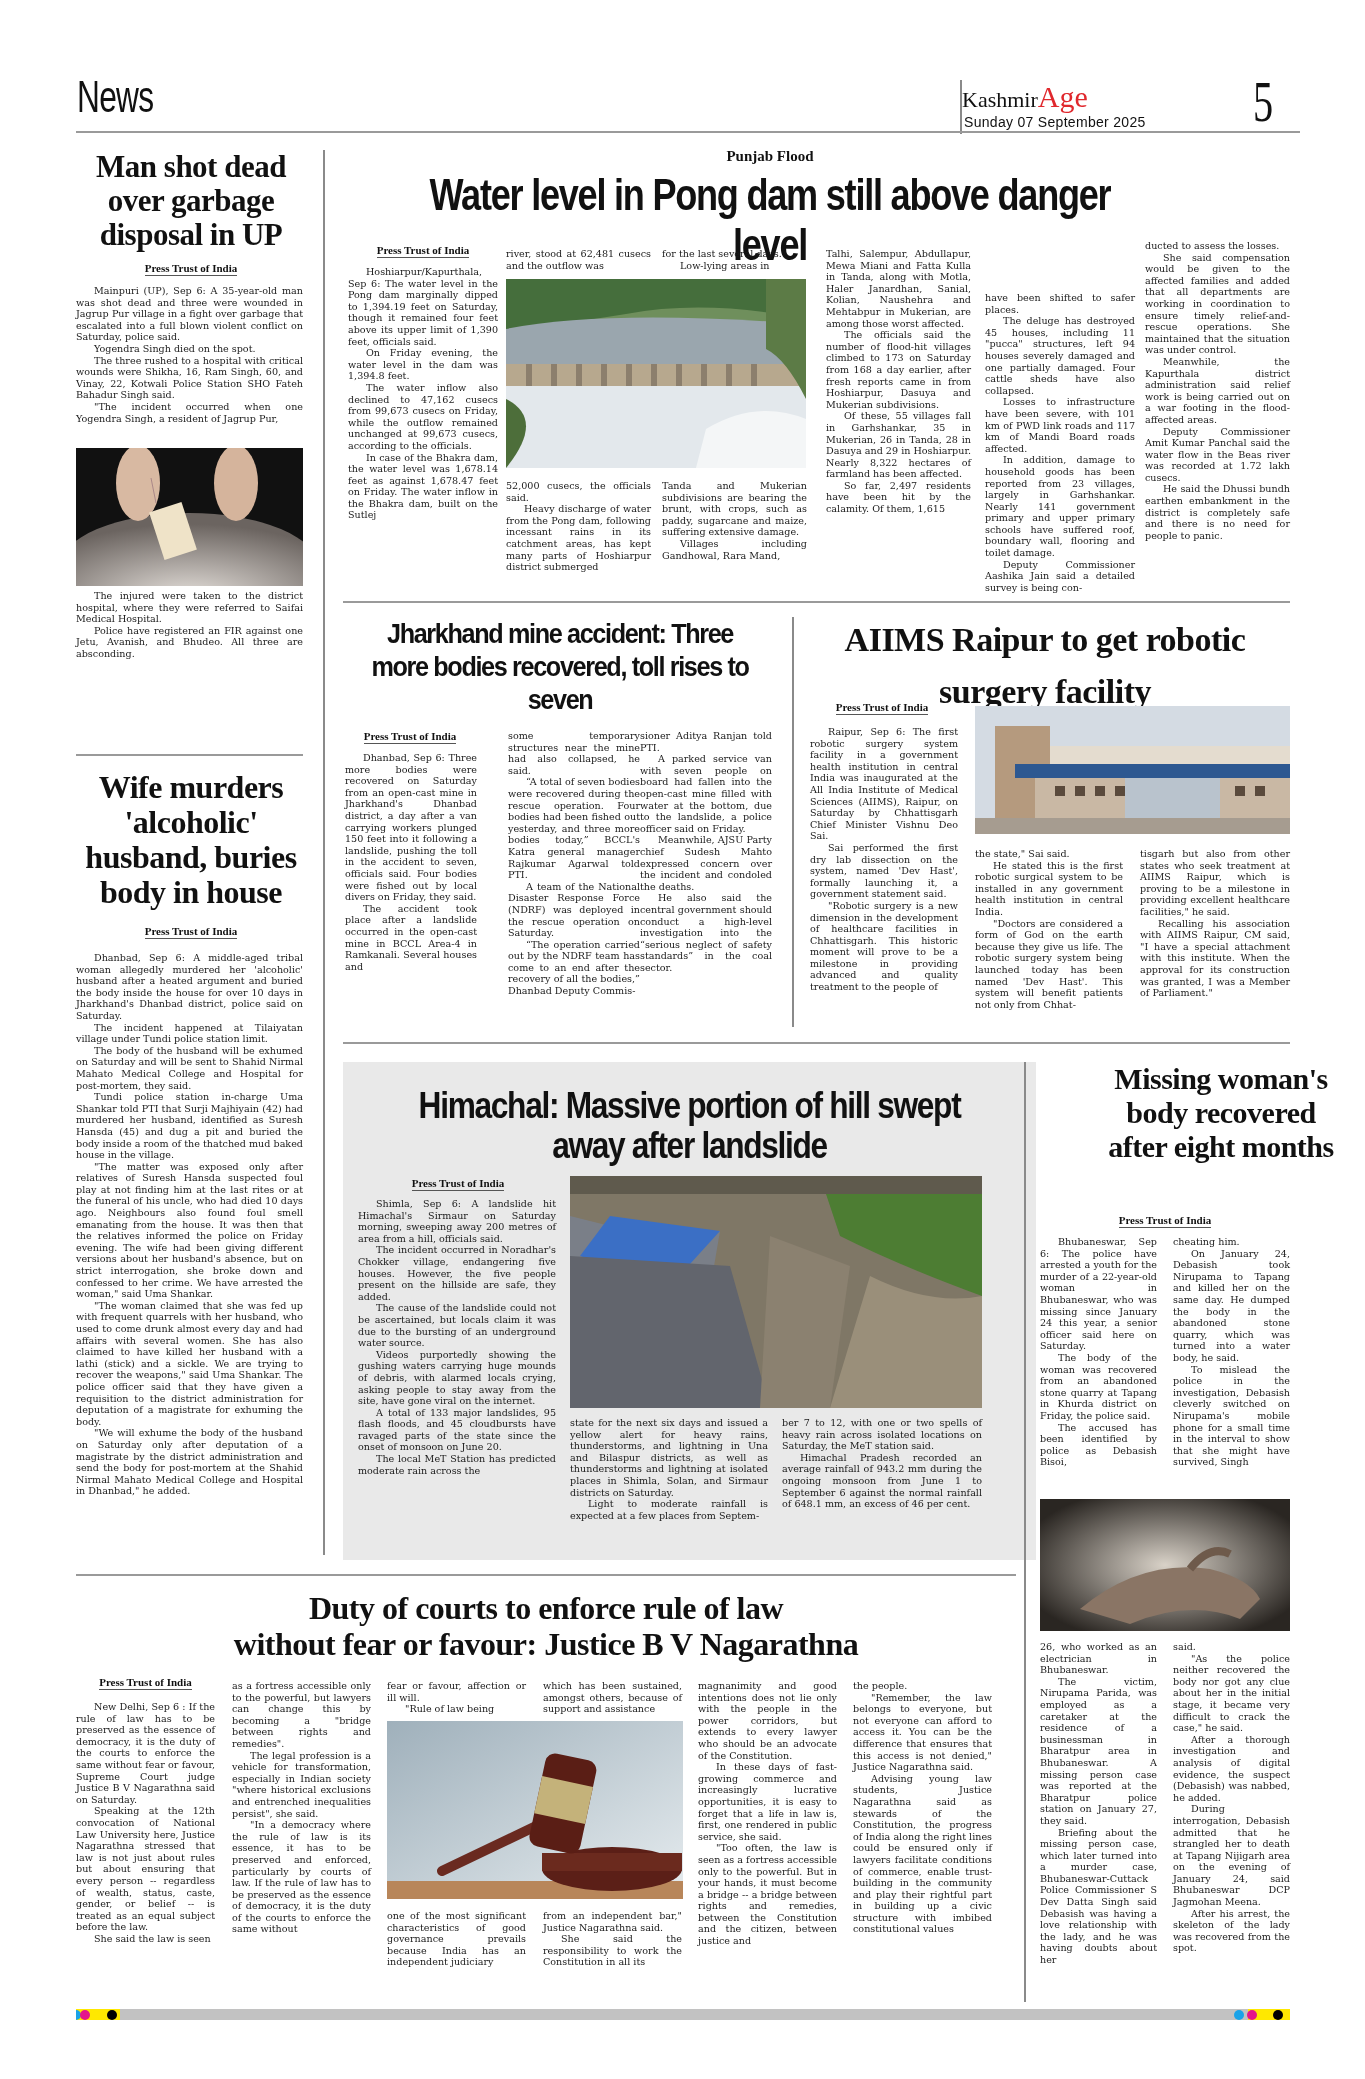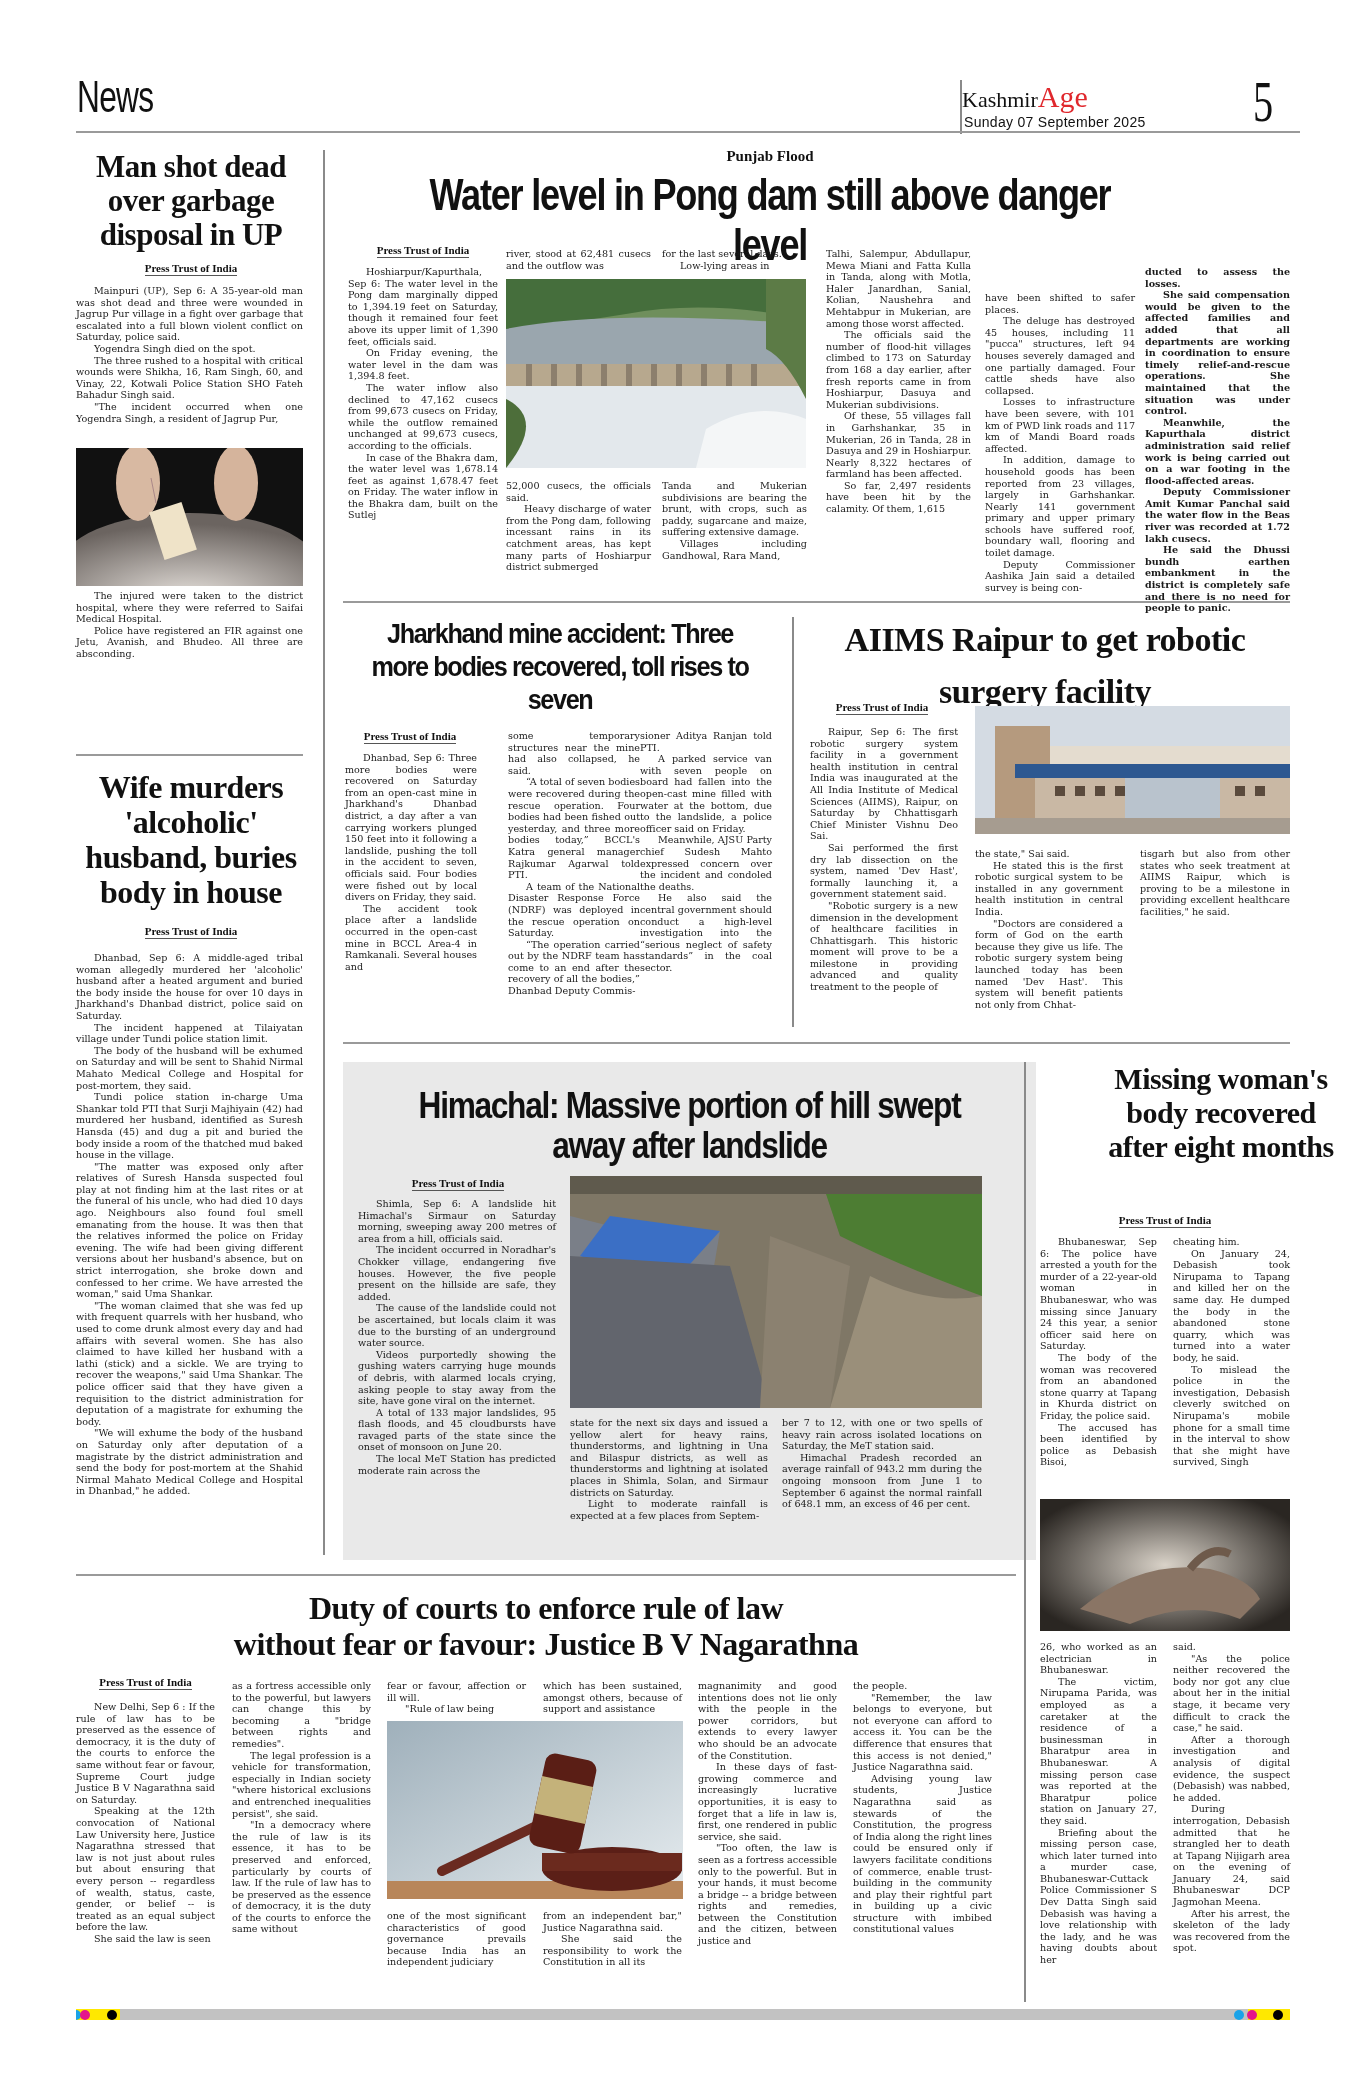--- a/index.html
+++ b/index.html
@@ -130,21 +130,21 @@
     <p style="text-indent: 0px;">Tanda and Mukerian subdivisions are bearing the brunt, with crops, such as paddy, sugarcane and maize, suffering extensive damage.</p>
     <p>Villages including Gandhowal, Rara Mand,</p>
   </div>
 <div class="abs body-text" id="pong-c4" style="left:826px;top:248px;width:145px;">
     <p style="text-indent: 0px;">Talhi, Salempur, Abdullapur, Mewa Miani and Fatta Kulla in Tanda, along with Motla, Haler Janardhan, Sanial, Kolian, Naushehra and Mehtabpur in Mukerian, are among those worst affected.</p>
     <p>The officials said the number of flood-hit villages climbed to 173 on Saturday from 168 a day earlier, after fresh reports came in from Hoshiarpur, Dasuya and Mukerian subdivisions.</p>
     <p>Of these, 55 villages fall in Garhshankar, 35 in Mukerian, 26 in Tanda, 28 in Dasuya and 29 in Hoshiarpur. Nearly 8,322 hectares of farmland has been affected.</p>
     <p>So far, 2,497 residents have been hit by the calamity. Of them, 1,615</p>
   </div>
 
-<div class="abs body-text" id="pong-c6" style="left:1145px;top:266px;width:145px;font-weight:bold;">
+<div class="abs body-text" id="pong-c6" style="left:1145px;top:240px;width:145px;">
     <p style="text-indent: 0px;">ducted to assess the losses.</p>
     <p>She said compensation would be given to the affected families and added that all departments are working in coordination to ensure timely relief-and-rescue operations. She maintained that the situation was under control.</p>
     <p>Meanwhile, the Kapurthala district administration said relief work is being carried out on a war footing in the flood-affected areas.</p>
     <p>Deputy Commissioner Amit Kumar Panchal said the water flow in the Beas river was recorded at 1.72 lakh cusecs.</p>
     <p>He said the Dhussi bundh earthen embankment in the district is completely safe and there is no need for people to panic.</p>
   </div>
 <div class="abs body-text" id="pong-c5b" style="left:985px;top:248px;width:150px;margin-top:44px;">
     <p style="text-indent: 0px;">have been shifted to safer places.</p>
     <p>The deluge has destroyed 45 houses, including 11 "pucca" structures, left 94 houses severely damaged and one partially damaged. Four cattle sheds have also collapsed.</p>
     <p>Losses to infrastructure have been severe, with 101 km of PWD link roads and 117 km of Mandi Board roads affected.</p>
@@ -200,20 +200,21 @@
     <rect x="0" y="112" width="315" height="16" fill="#a69c90"></rect>
   </svg>
 </div>
 <div class="abs body-text" id="ai-c2" style="left:975px;top:848px;width:148px;">
     <p style="text-indent: 0px;">the state," Sai said.</p>
     <p>He stated this is the first robotic surgical system to be installed in any government health institution in central India.</p>
     <p>"Doctors are considered a form of God on the earth because they give us life. The robotic surgery system being launched today has been named 'Dev Hast'. This system will benefit patients not only from Chhat-</p>
   </div>
 <div class="abs body-text" id="ai-c3" style="left:1140px;top:848px;width:150px;">
     <p style="text-indent: 0px;">tisgarh but also from other states who seek treatment at AIIMS Raipur, which is proving to be a milestone in providing excellent healthcare facilities," he said.</p>
+    <p>Recalling his association with AIIMS Raipur, CM said, "I have a special attachment with this institute. When the approval for its construction was granted, I was a Member of Parliament."</p>
   </div>
 <div class="rule-h" style="left:343px;top:1042px;width:947px;height:1.5px;"></div>
 
 <div class="abs" style="left:343px;top:1062px;width:693px;height:498px;background:#e9e9e9;"></div>
 <div class="abs hl-sans" style="left:343px;top:1086px;width:693px;font-size:36px;line-height:40px;transform:scaleX(0.88);transform-origin:center;">Himachal: Massive portion of hill swept away after landslide</div>
 <div class="abs byline" style="left:358px;top:1177px;width:200px;"><span>Press Trust of India</span></div>
 <div class="abs body-text" id="hm-c1" style="left:358px;top:1198px;width:198px;">
     <p>Shimla, Sep 6: A landslide hit Himachal's Sirmaur on Saturday morning, sweeping away 200 metres of area from a hill, officials said.</p>
     <p>The incident occurred in Noradhar's Chokker village, endangering five houses. However, the five people present on the hillside are safe, they added.</p>
     <p>The cause of the landslide could not be ascertained, but locals claim it was due to the bursting of an underground water source.</p>

